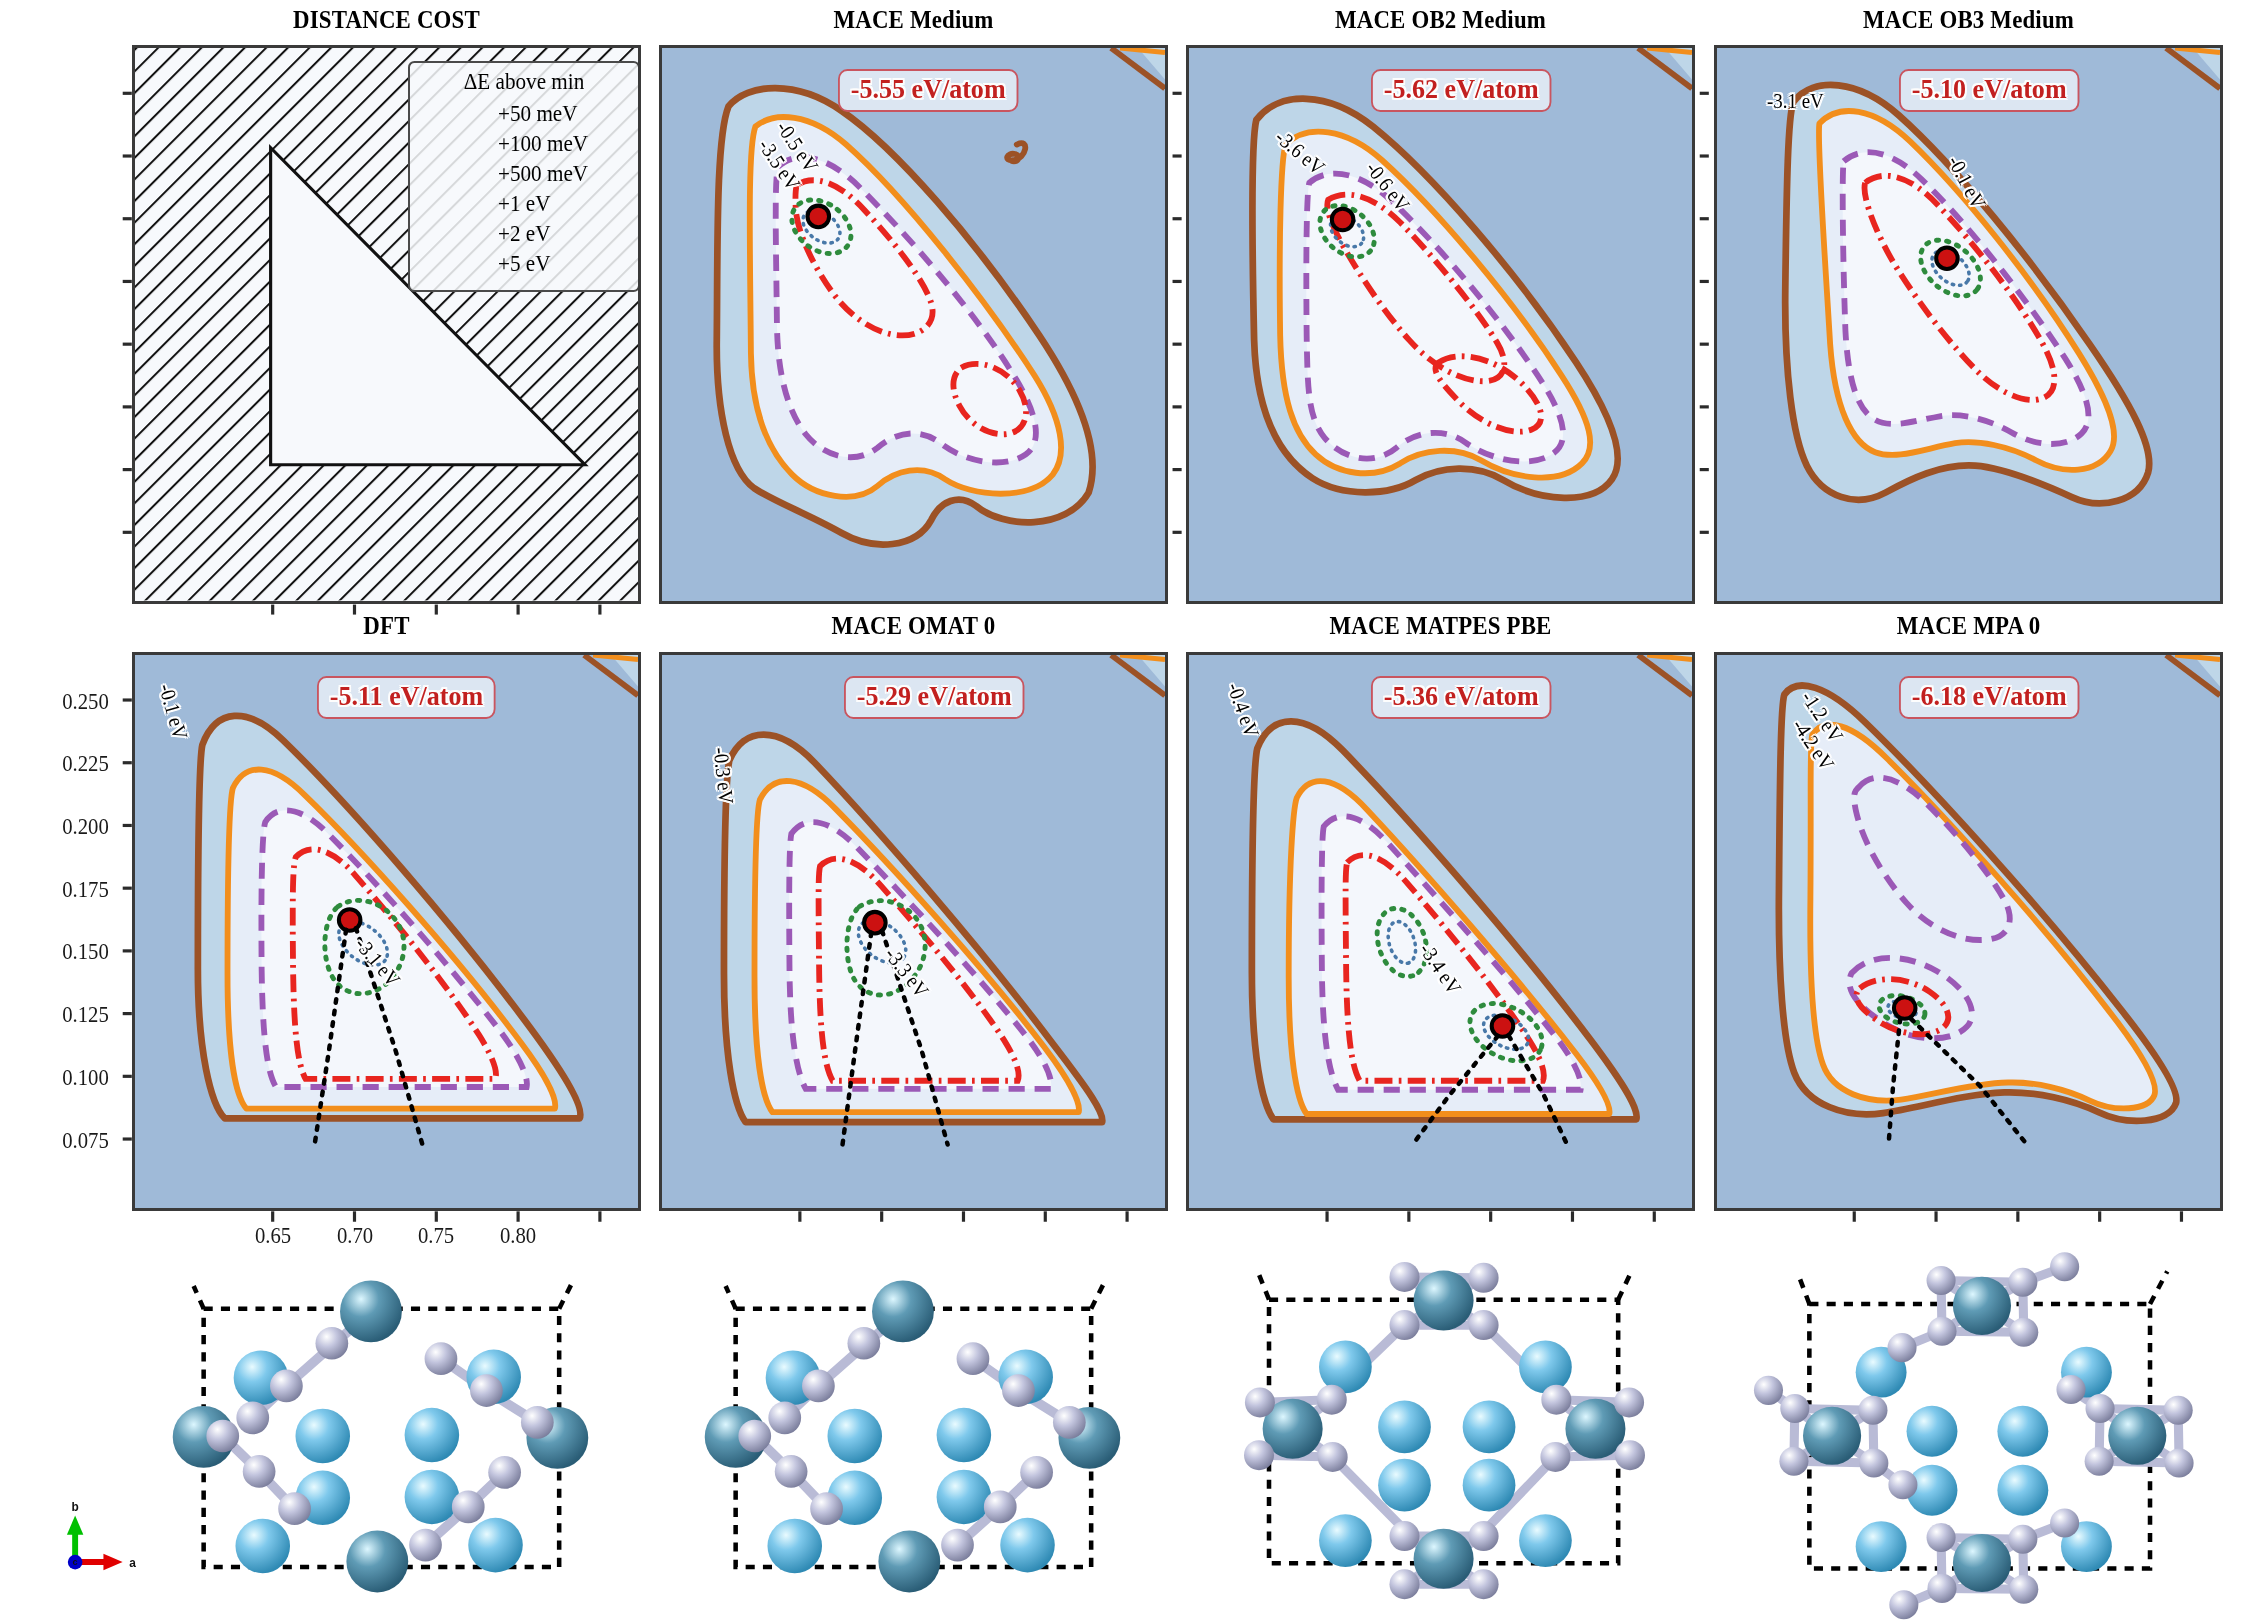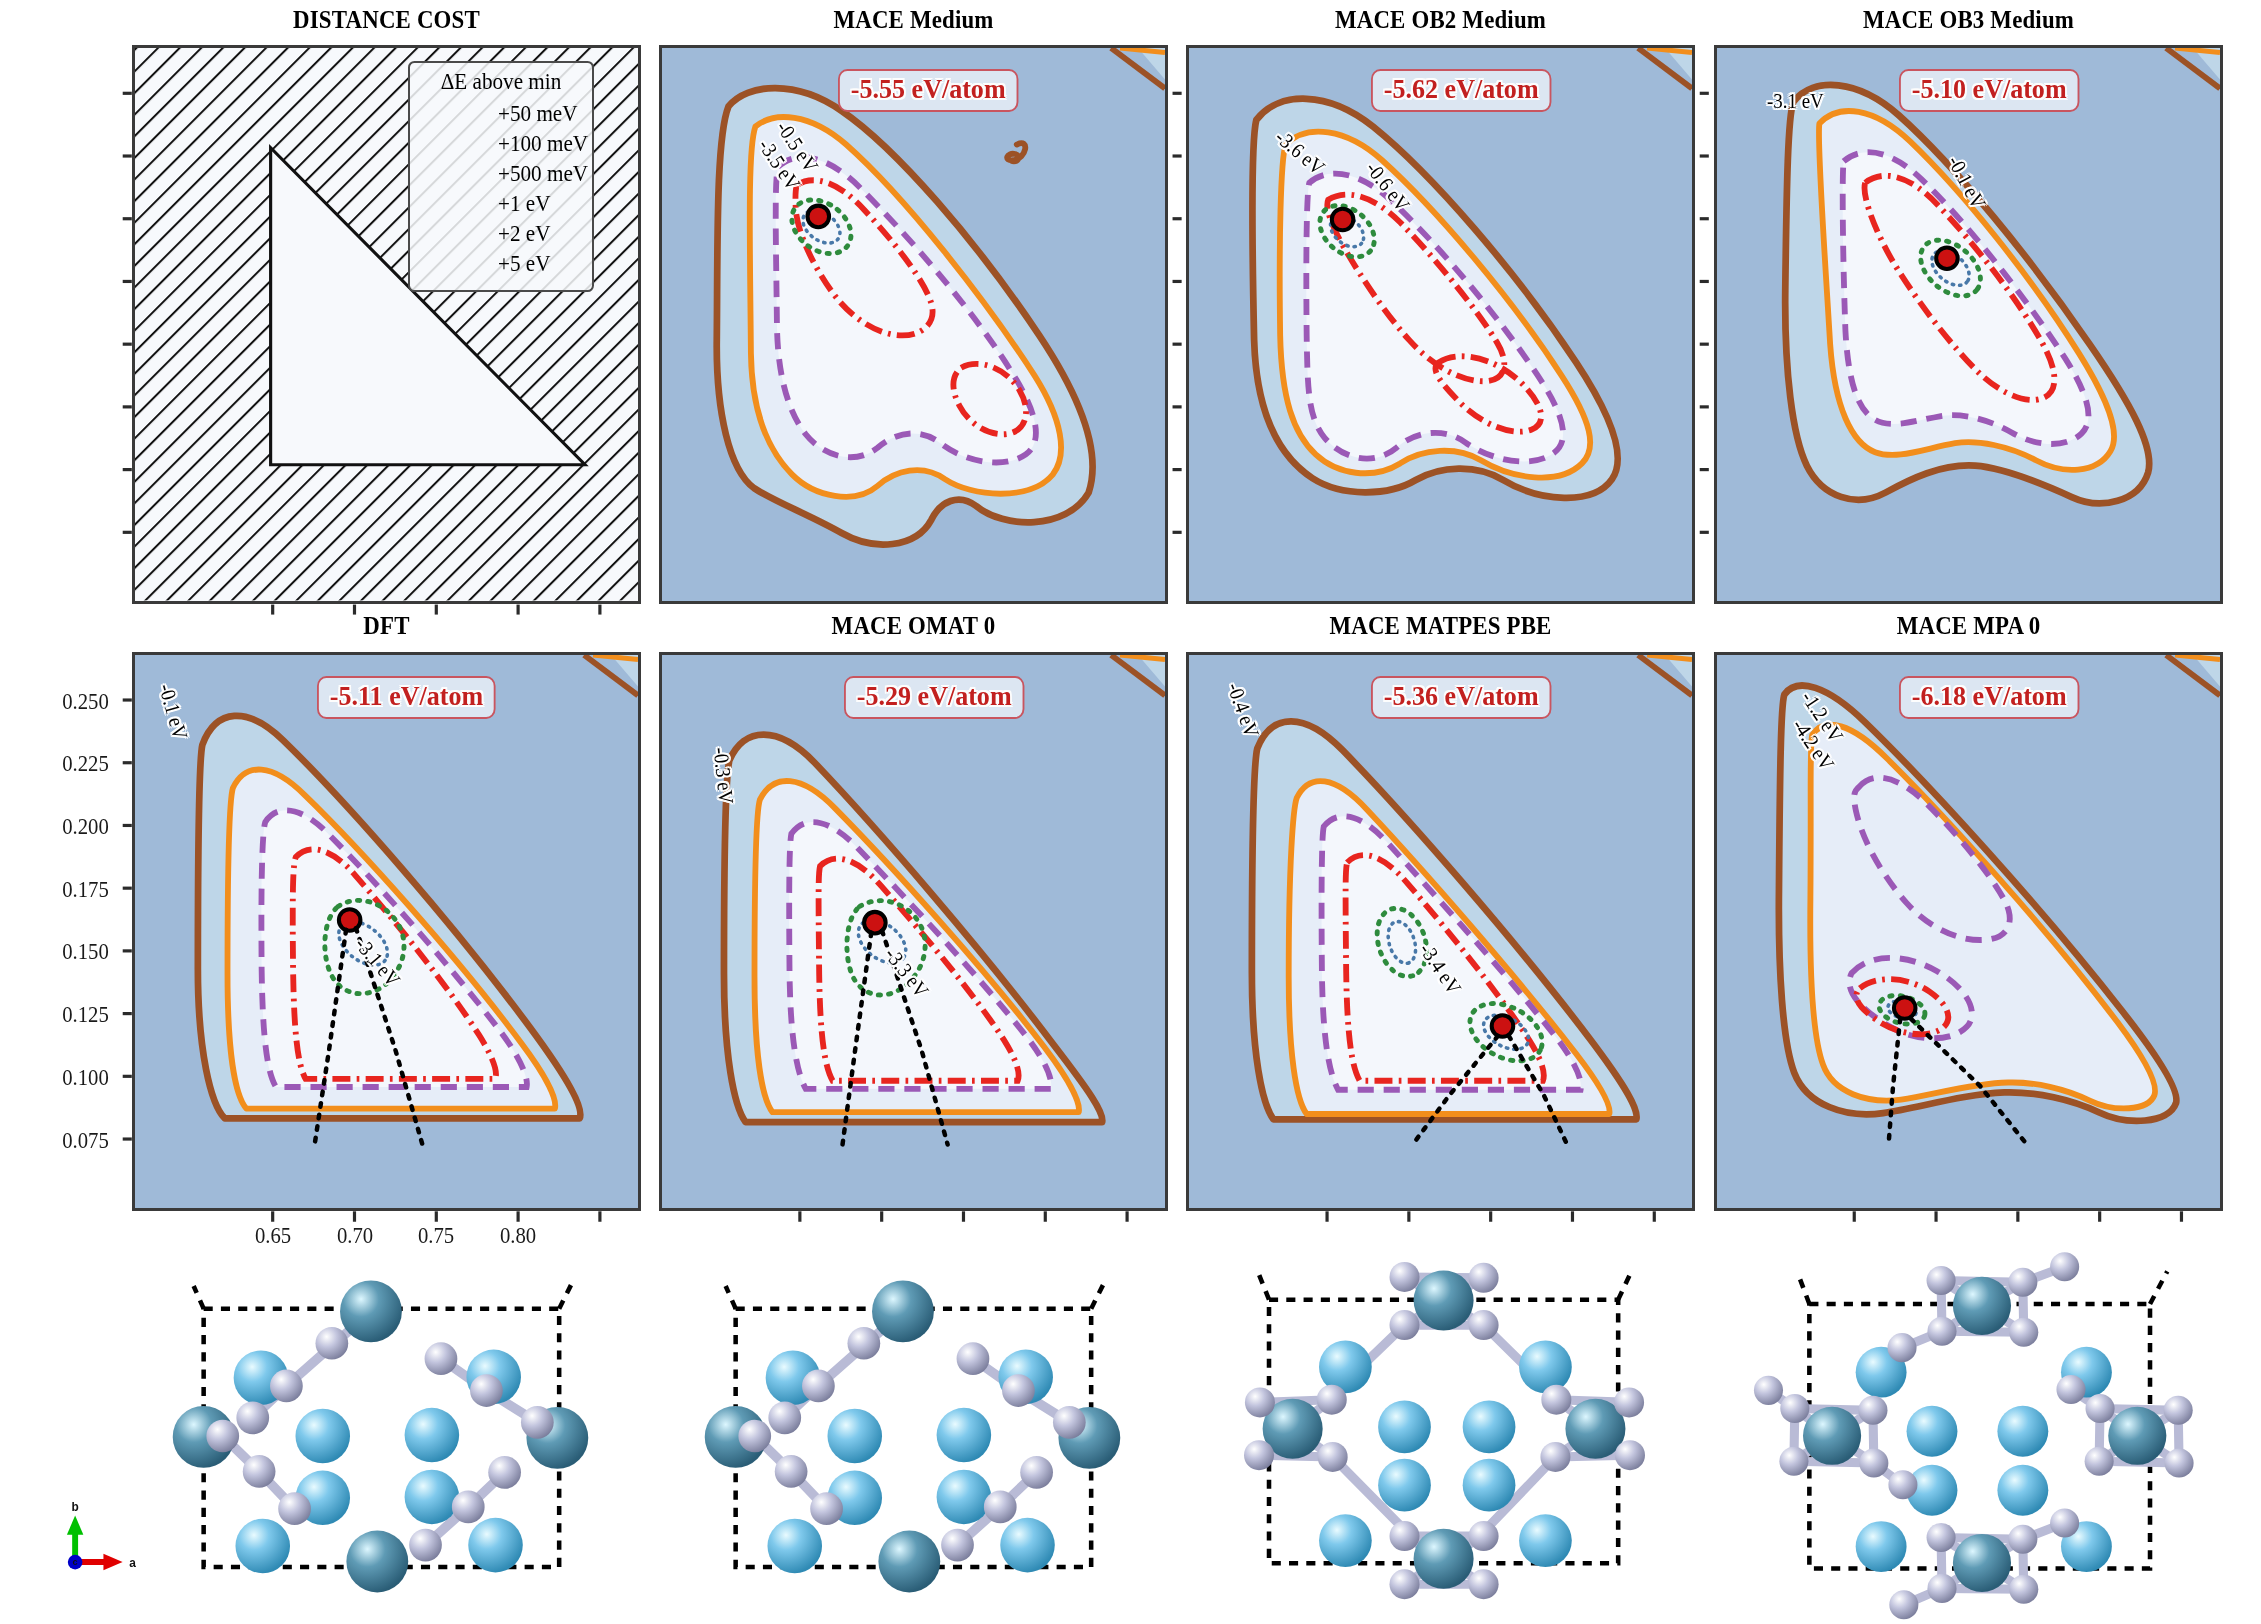--- a/index.html
+++ b/index.html
@@ -97,21 +97,21 @@
     <defs>
       <pattern id="hatchA" patternUnits="userSpaceOnUse" width="34" height="34" patternTransform="rotate(45)">
         <rect width="34" height="34" fill="#f7f9fc"></rect>
         <line x1="0" y1="0" x2="0" y2="34" stroke="#111" stroke-width="9"></line>
       </pattern>
     </defs>
     <rect x="0" y="0" width="1120" height="1230" fill="url(#hatchA)"></rect>
     <path d="M 302,222 L 302,928 L 1002,928 Z" fill="#f7f9fc" stroke="#111" stroke-width="7"></path>
   </svg>
 
-  <div class="legend" style="left:273px;top:12.7px;width:186px;">
+  <div class="legend" style="left:273px;top:12.7px;width:232px;">
     <div class="ltitle">ΔE above min</div>
 
     <div class="lrow">
       <svg class="lkey" height="6.4" width="68">
         <line x1="4" y1="7" x2="146" y2="7" stroke="#4878a8" stroke-width="6" stroke-dasharray="2 9" stroke-linecap="round"></line>
       </svg>
       <span class="ltext">+50 meV</span>
     </div>
 
     <div class="lrow">

